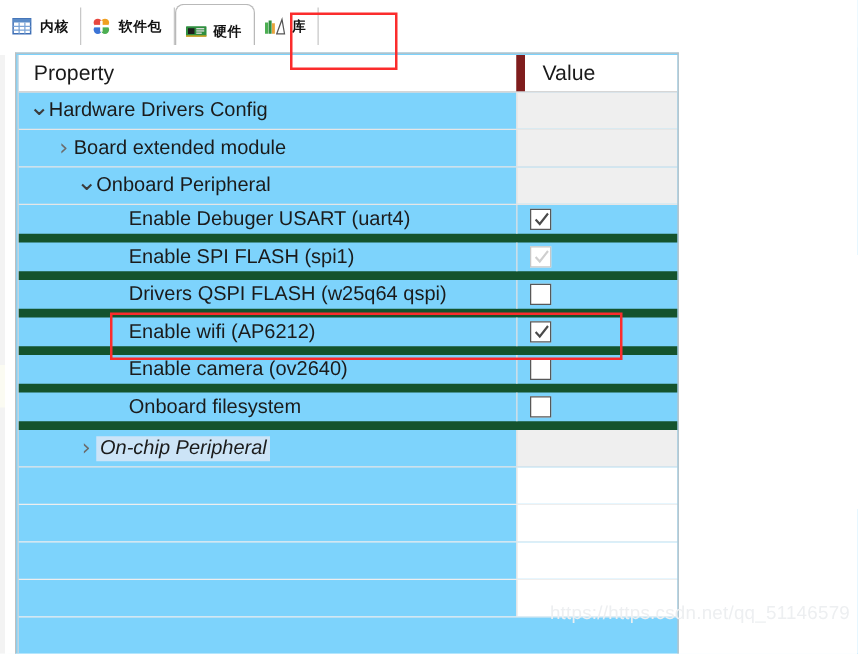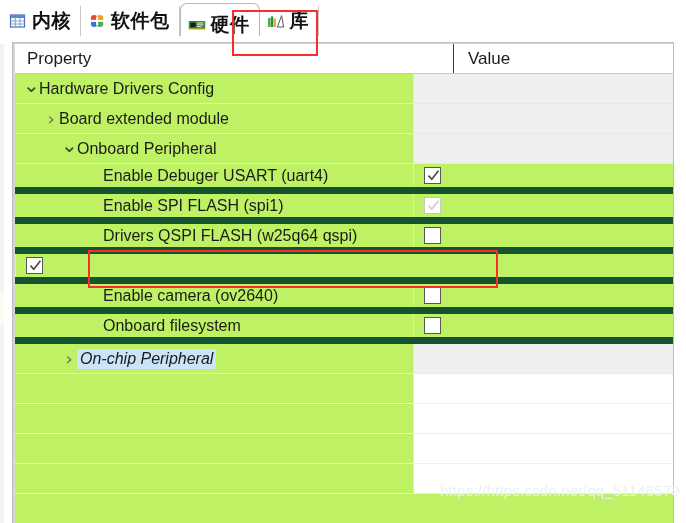--- a/index.html
+++ b/index.html
@@ -36,48 +36,48 @@
   .tab.active {
     background: #ffffff;
     border: 1px solid #b9b9b9;
     border-bottom: none;
     border-radius: 7px 7px 0 0;
     height: 33px;
     margin-top: -3px;
     padding-top: 10px;
     z-index: 3;
   }
-  .tab-label { font-family: "DejaVu Sans", "Liberation Sans", sans-serif; font-weight: 600; font-size: 19px; letter-spacing: .5px;}
+  .tab-label { font-family: "DejaVu Sans", "Liberation Sans", sans-serif; font-weight: 600; font-size: 11px; letter-spacing: .5px;}
   .tab-icon { width: 18px; height: 16px; flex: 0 0 auto; display:block; }
 
   
   .panel {
     position: absolute;
     left: 12px; top: 42px;
-    width: 662px; height: 481px;
-    background: #bef264;
+    width: 531px; height: 481px;
+    background: #7dd3fc;
     border: 1px solid #bfbfbf;
     border-bottom: none;
     overflow: hidden;
     padding-left: 40px;
   }
   .panel-inner {
     position: absolute; left: 1px; top: 1px; right: 0; bottom: 0;
     border-left: 1px solid #d6d6d6;
   }
 
   .hdr {
     position: relative; height: 30px; width: 100%;
     display: flex; align-items: center;
     border-bottom: 1px solid #c9c9c9;
     background: #ffffff;
   }
   .hdr .cell { font-size: 17px; color: #1a1a1a; padding-left: 12px; }
   .hdr .c1 { width: 398px; }
-  .hdr .c2 { flex: 1; border-left: 1px solid #7f1d1d; height: 100%; display:flex; align-items:center; padding-left: 14px; margin-left: 40px;}
+  .hdr .c2 { flex: 1; border-left: 7px solid #7f1d1d; height: 100%; display:flex; align-items:center; padding-left: 14px;}
 
   .rows { position: relative; }
   .row {
     display: flex; height: 30px; align-items: stretch;
     border-bottom: 7px solid #14532d;
     position: relative;
   }
   .row .pcell {
     width: 398px; display: flex; align-items: center;
     font-size: 16px; color: #1b1b1b; position: relative;
@@ -261,20 +261,23 @@
           </div>
           <div class="row item">
             <div class="pcell ind3">
               <span class="lbl">Drivers QSPI FLASH (w25q64 qspi)</span>
             </div>
             <div class="vcell">
               <span class="cb"></span>
             </div>
           </div>
           <div class="row item">
+            <div class="pcell ind3">
+              <span class="lbl">Enable wifi (AP6212)</span>
+            </div>
             <div class="vcell">
               <span class="cb">
                 <svg width="15" height="15" viewBox="0 0 15 15">
                   <path d="M2.5 7.6 L5.8 11.2 L12.4 2.8" fill="none" stroke="#4a4a4a" stroke-width="1.7"></path>
                 </svg>
               </span>
             </div>
           </div>
           <div class="row item">
             <div class="pcell ind3">

